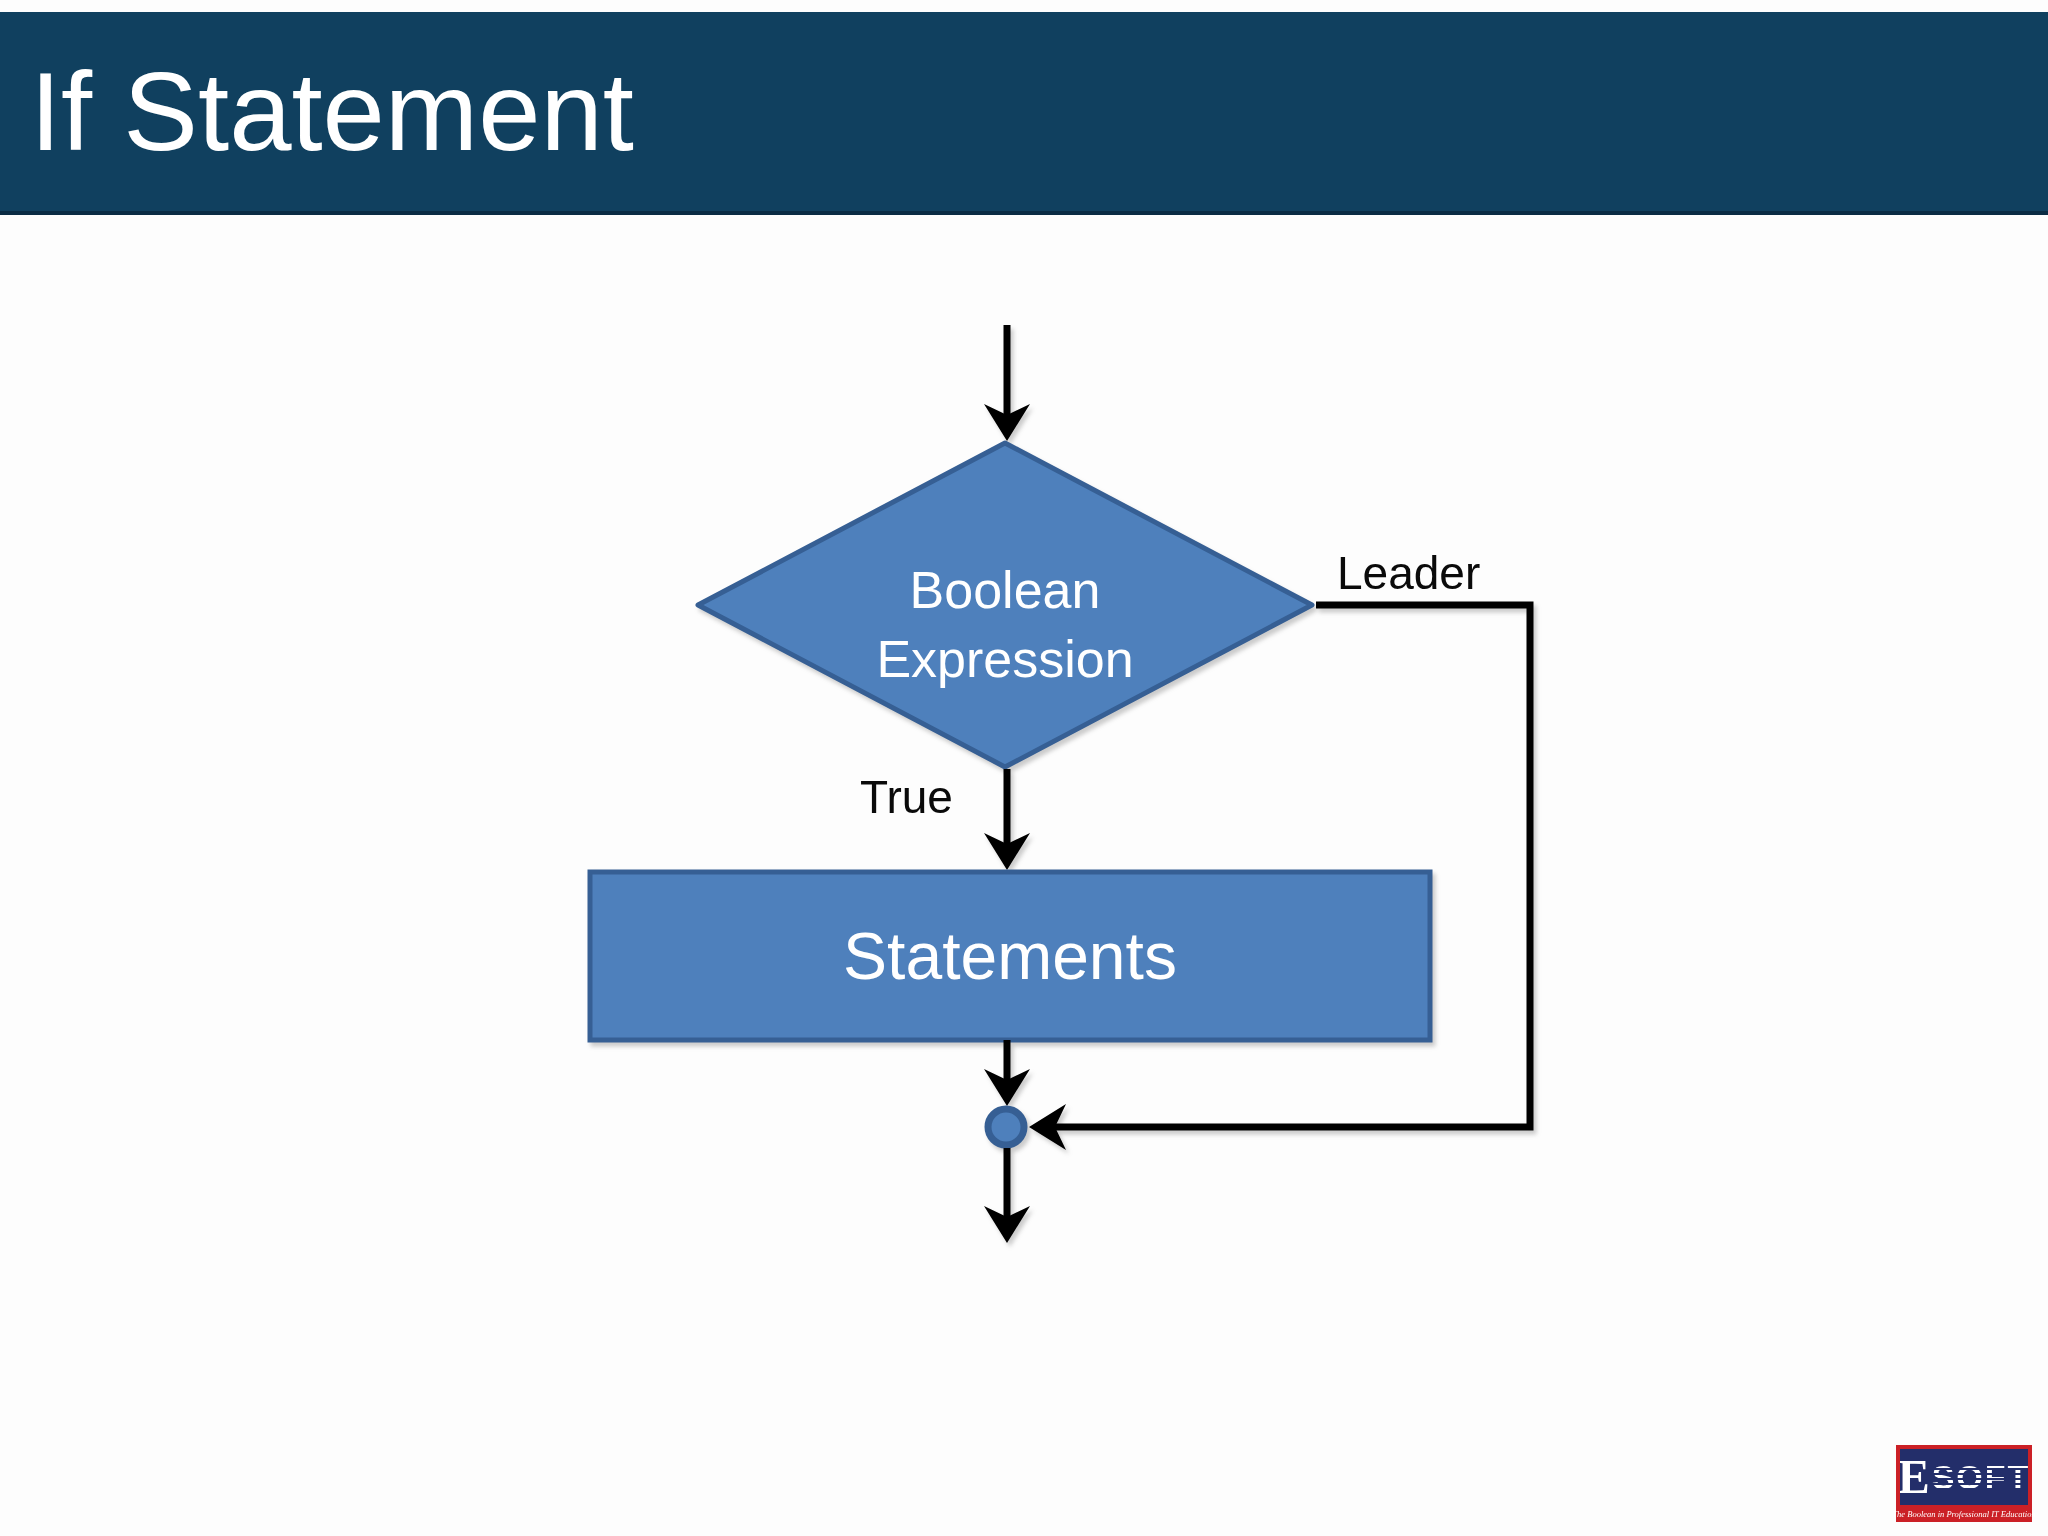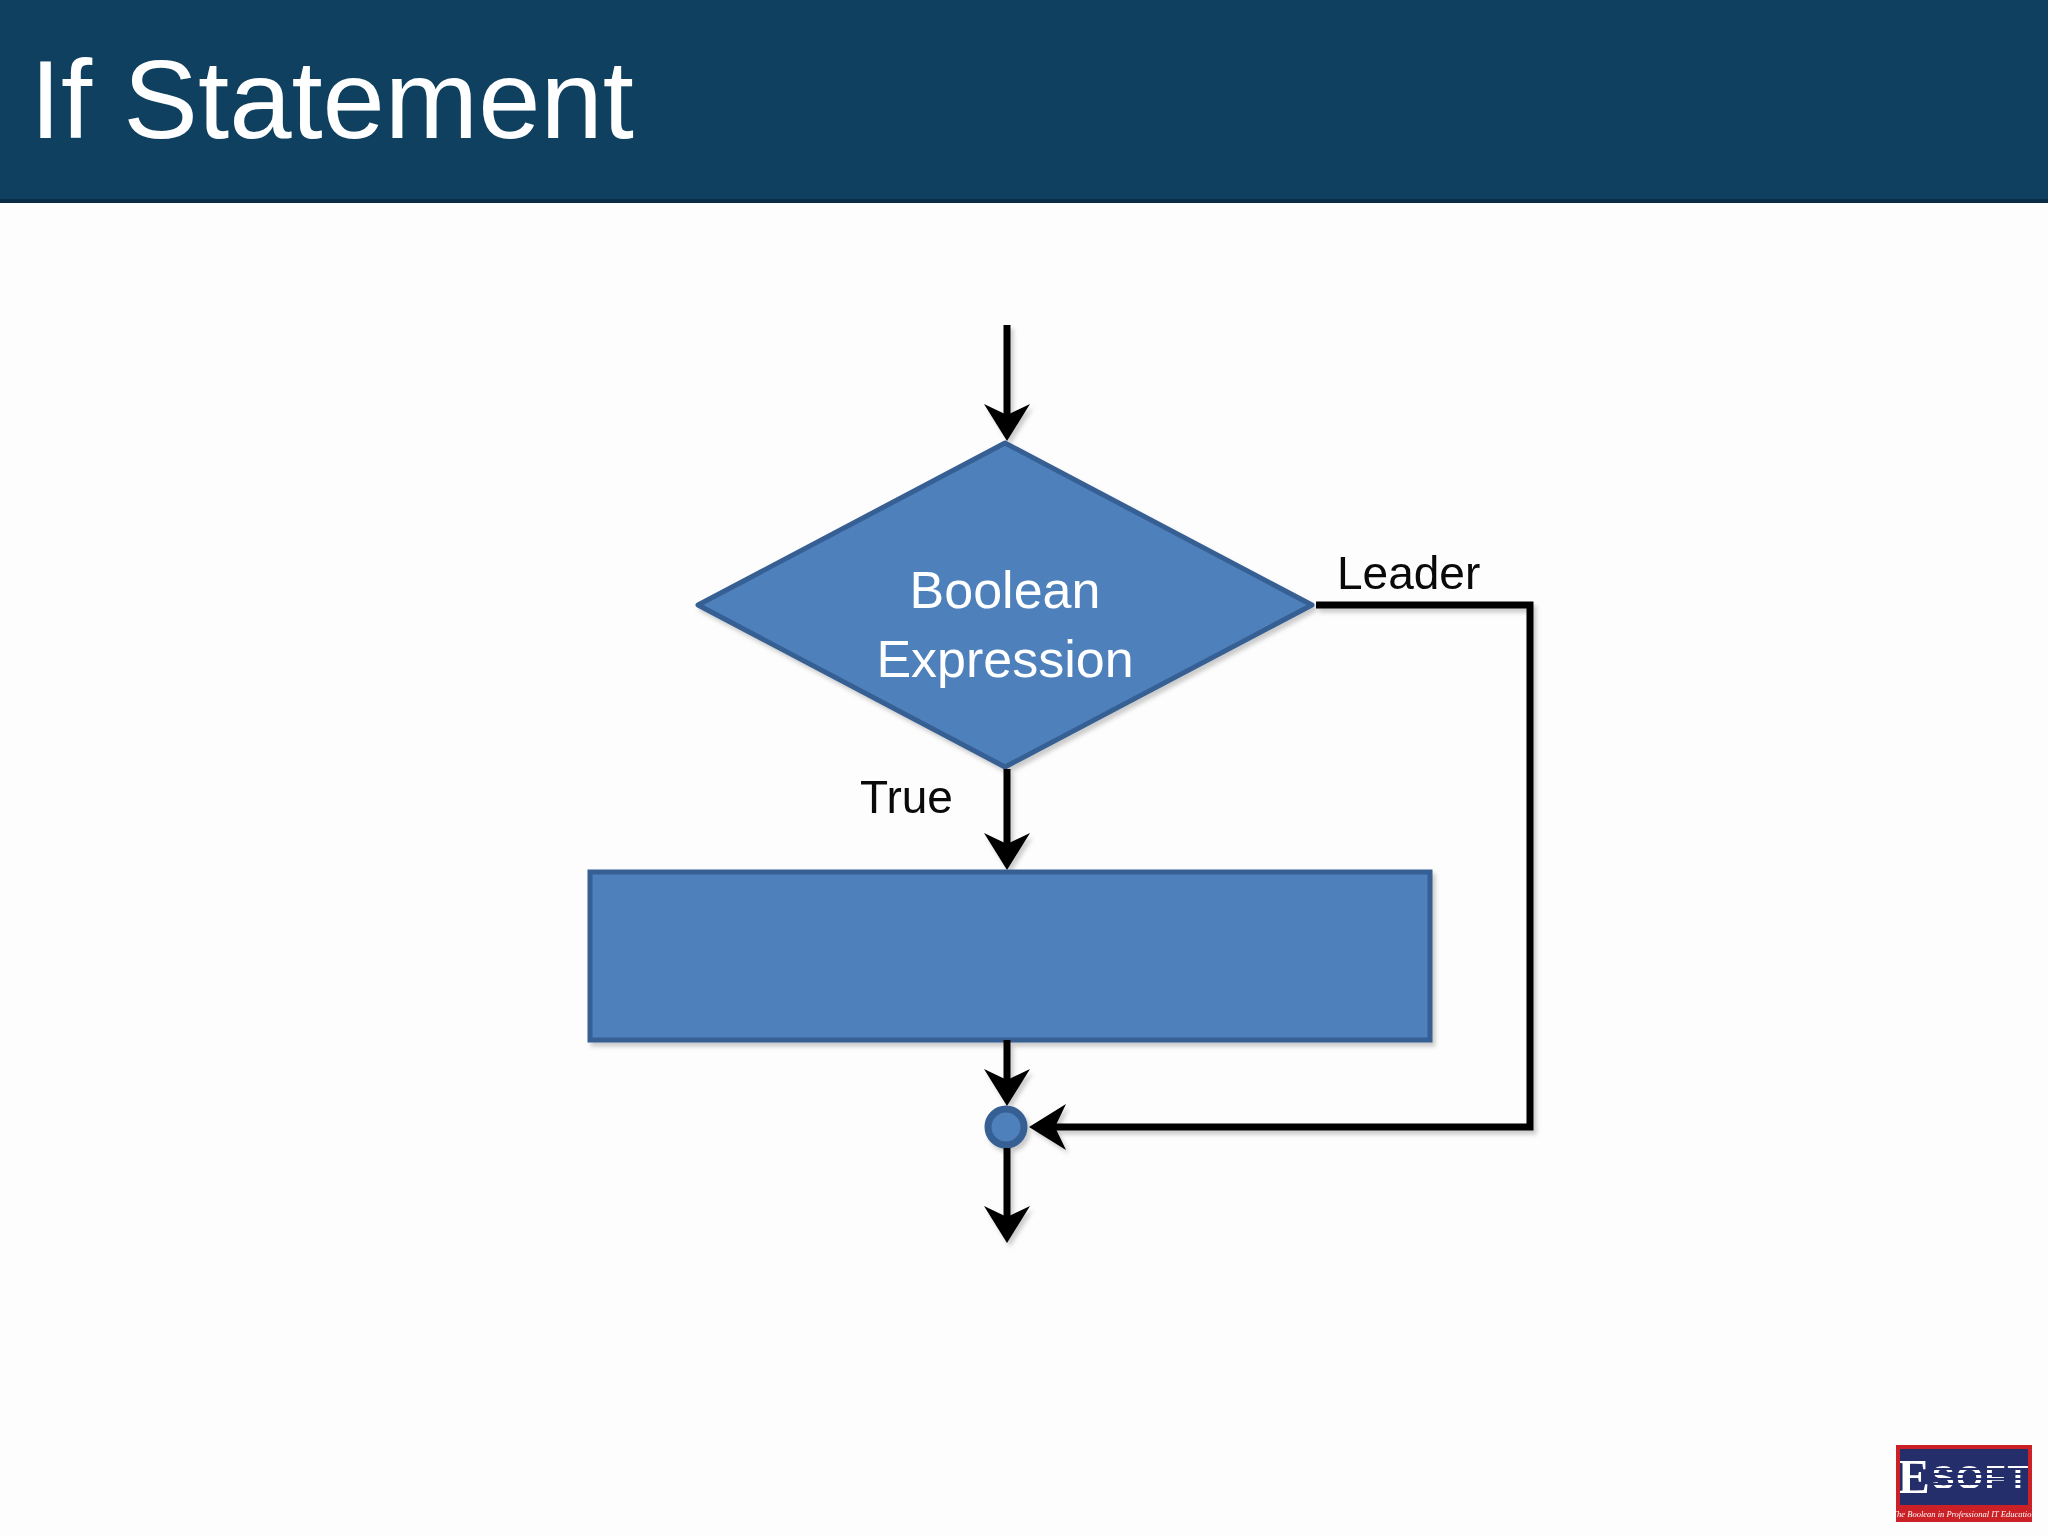--- a/index.html
+++ b/index.html
@@ -6,21 +6,21 @@
     margin: 0; padding: 0;
     width: 2048px; height: 1536px;
     background: #fdfdfd;
     font-family: "Liberation Sans", sans-serif;
     overflow: hidden;
   }
   .slide { position: relative; width: 2048px; height: 1536px; background: #fdfdfd; }
 
   
   .titlebar {
-    position: absolute; left: 0; top: 0; width: 2048px; height: 203px;
+    position: absolute; left: 0; top: 12px; width: 2048px; height: 203px;
     background: #10405f;
     border-bottom: 4px solid #0a2c44;
     display: flex; align-items: center;
     box-sizing: border-box;
   }
   .titlebar h1 {
     margin: 0 0 0 30px;
     color: #ffffff;
     font-size: 112px;
     font-weight: 400;
@@ -120,20 +120,21 @@
       <polygon points="1007,1243 984,1206 1007,1217 1030,1206" fill="#000"></polygon>
     </g>
   </svg>
 
   <div class="label diamond-label">Boolean Expression</div>
 
   <div class="label true-label">True</div>
 
   <div class="label false-label">Leader</div>
 
+  <div class="label statements-label">Statements</div>
 
   <div class="logo">
     <div class="logo-panel">
       <span class="logo-e">E</span>
       <span class="logo-soft">SOFT</span>
     </div>
     <div class="logo-tagline">The Boolean in Professional IT Education</div>
   </div>
 
 </div>

